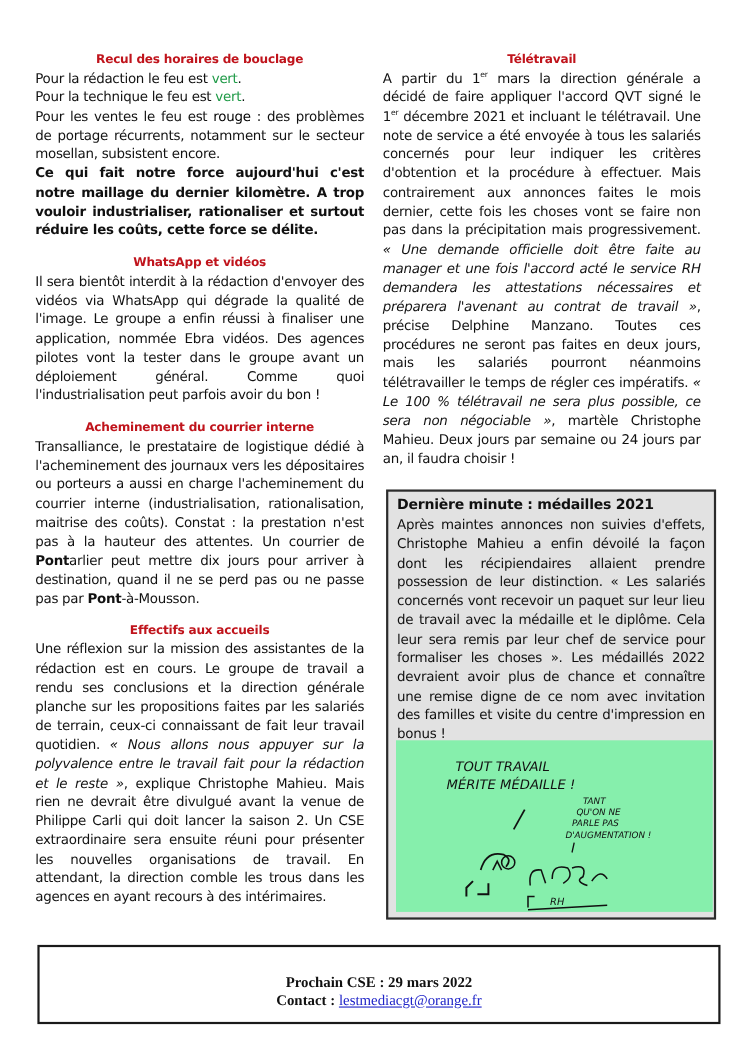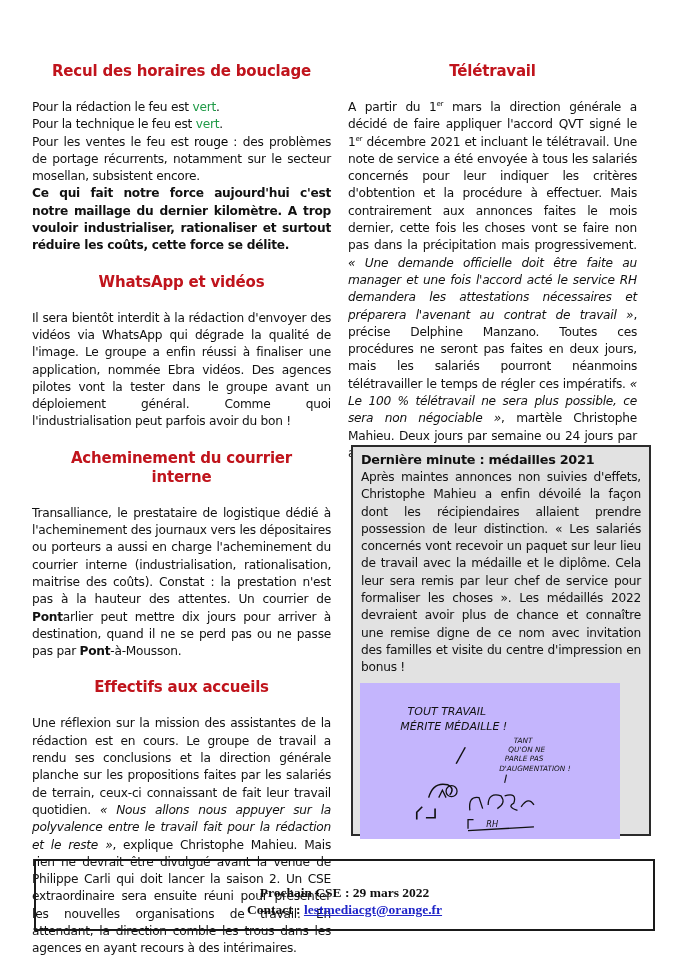--- a/index.html
+++ b/index.html
@@ -4,51 +4,51 @@
 <style>
   html, body { margin: 0; padding: 0; }
   body {
     width: 678px; height: 960px; background: #ffffff; position: relative; overflow: hidden;
     font-family: "DejaVu Sans", sans-serif; color: #111;
   }
   .col { position: absolute; font-size: 12.2px; line-height: 17.3px; letter-spacing: -0.25px; }
   .col-left { left: 32px; top: 44px; width: 299px; }
   .col-right { left: 348px; top: 44px; width: 289px; }
   h2 {
-    margin: 18px; font-size: 15px; font-weight: bold; color: #c0141c; text-align: center;
+    margin: 0; font-size: 11px; font-weight: bold; color: #c0141c; text-align: center;
     line-height: 19px; letter-spacing: -0.2px;
   }
   p { margin: 0; text-align: justify; }
   .sect { margin-bottom: 10px; }
   .green { color: #1f9a47; }
   .red { color: #000000; }
   .bold { font-weight: bold; }
   .em { font-style: italic; }
   sup { font-size: 7px; line-height: 0; }
 
   .box-medals {
     position: absolute; left: 351px; top: 445px; width: 300px; height: 391px;
     background: #e2e2e2; border: 2px solid #2b2b2b; box-sizing: border-box;
   }
   .box-medals .inner { padding: 4px 8px 0 8px; font-size: 12.2px; line-height: 17.3px; letter-spacing: -0.25px; }
   .box-medals h3 { margin: 0; font-size: 12.8px; font-weight: bold; color: #111; line-height: 18px; }
   .cartoon {
-    position: absolute; left: 7px; top: 236px; width: 260px; height: 156px; background: #c4b5fd;
+    position: absolute; left: 7px; top: 226px; width: 288px; height: 156px; background: #86efac;
   }
   .cartoon svg { width: 100%; height: 100%; }
   .cartoon text { font-family: "DejaVu Sans", sans-serif; font-style: italic; fill: #111; }
 
   .footer {
     position: absolute; left: 34px; top: 859px; width: 621px; height: 72px;
     border: 2px solid #1a1a1a; box-sizing: border-box; text-align: center;
     font-family: "Liberation Serif", serif; font-size: 13.5px; line-height: 16.5px; padding-top: 24px;
   }
   .footer .l1 { font-weight: bold; }
   .footer .l2 { font-weight: bold; }
-  .footer a { color: #1f24c8; text-decoration: underline; font-weight: bold; }
+  .footer a { color: #1f24c8; text-decoration: underline; font-weight: normal; }
 </style>
 </head>
 <body>
 
 <div class="col col-left">
 
   <div class="sect">
     <h2>Recul des horaires de bouclage</h2>
     <p>
       <span>Pour la rédaction le feu est </span><span class="green">vert</span><span>.</span>

